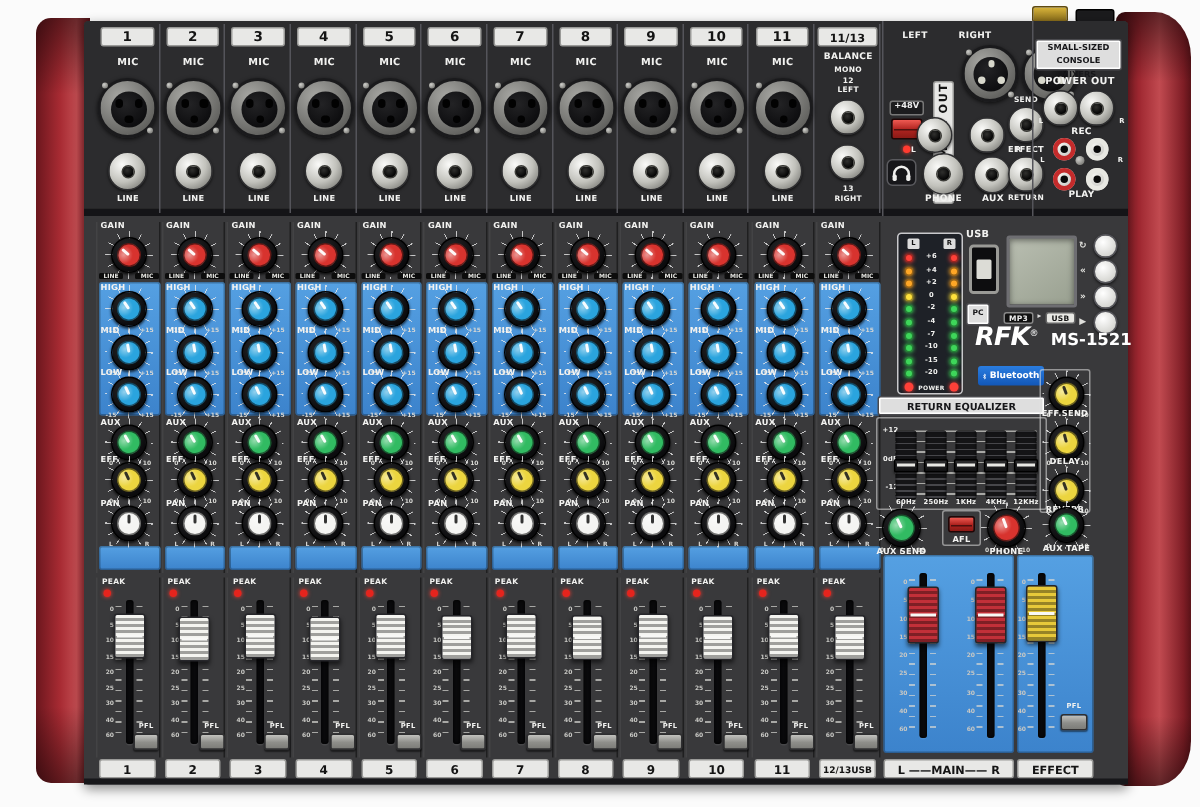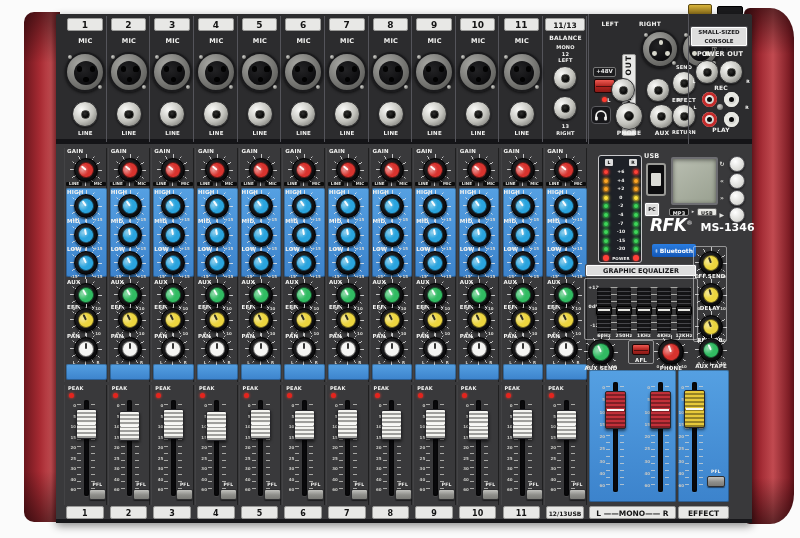--- a/index.html
+++ b/index.html
@@ -1338,29 +1338,29 @@
           <div class="btn-round" style="left: 149px; top: 8px; width: 16px; height: 16px;"></div>
           <div class="abs lbl" style="font-size: 6px; left: 137px; top: 30px; width: 10px; color: rgb(224, 224, 220);">«</div>
           <div class="btn-round" style="left: 149px; top: 25px; width: 16px; height: 16px;"></div>
           <div class="abs lbl" style="font-size: 6px; left: 137px; top: 47px; width: 10px; color: rgb(224, 224, 220);">»</div>
           <div class="btn-round" style="left: 149px; top: 42px; width: 16px; height: 16px;"></div>
           <div class="abs lbl" style="font-size: 6px; left: 137px; top: 64px; width: 10px; color: rgb(224, 224, 220);">▶</div>
           <div class="btn-round" style="left: 149px; top: 59px; width: 16px; height: 16px;"></div>
         </div>
       <div class="abs" style="left:70px;top:67px;width:104px;height:22px;white-space:nowrap">
         <span style="font-style:italic;font-weight:900;font-size:17px;color:#fff;letter-spacing:-.5px">RFK</span><span style="font-size:6px;color:#fff;vertical-align:super">®</span>
-        <span style="font-weight:700;font-size:11px;color:#fff;margin-left:3px">MS-1346</span>
+        <span style="font-weight:700;font-size:11px;color:#fff;margin-left:3px">MS-1521</span>
       </div>
       <div class="btbadge" style="left:72px;top:96px;width:44px;height:13px;font-size:6px">
         <svg width="6" height="10" viewBox="0 0 10 14">
           <path d="M5 1 L5 13 M5 1 L8.5 4 L1.5 10 M5 13 L8.5 10 L1.5 4" stroke="#fff" stroke-width="1.6" fill="none" stroke-linejoin="round"></path>
         </svg>
         <span>Bluetooth</span>
       </div>
-      <div class="badge-light" style="left:6px;top:117px;width:110px;height:11px;font-size:6.5px;line-height:1.7">GRAPHIC EQUALIZER</div>
+      <div class="badge-light" style="left:6px;top:117px;width:110px;height:11px;font-size:6.5px;line-height:1.7">RETURN EQUALIZER</div>
       <div class="outline-box" id="geqBox" style="left:4px;top:130px;width:114px;height:62px">
           <div class="tickcol" style="left: 12px; top: 8px; width: 94px; height: 46px;"></div>
           <div class="abs lbl" style="font-size: 4.5px; left: 0px; top: 7px; width: 14px; text-align: right;">+12</div>
           <div class="abs lbl" style="font-size: 4.5px; left: 0px; top: 26px; width: 14px; text-align: right;">0dB</div>
           <div class="abs lbl" style="font-size: 4.5px; left: 0px; top: 45px; width: 14px; text-align: right;">-12</div>
           <div class="geqslot" style="left: 12px; top: 8px; width: 14px; height: 46px;"></div>
           <div class="geqcap" style="left: 11px; top: 26.5px; width: 16px; height: 9px;">
             <div class="gmid"></div>
           </div>
           <div class="abs lbl" style="font-size: 4.5px; left: 9px; top: 55px; width: 20px;">60Hz</div>
@@ -1796,17 +1796,17 @@
         <div class="abs chip-box" style="left: 97.3px; top: 492px; width: 37.65px; height: 13px; font-size: 8px; line-height: 13px;">3</div>
         <div class="abs chip-box" style="left: 140.95px; top: 492px; width: 37.65px; height: 13px; font-size: 8px; line-height: 13px;">4</div>
         <div class="abs chip-box" style="left: 184.6px; top: 492px; width: 37.65px; height: 13px; font-size: 8px; line-height: 13px;">5</div>
         <div class="abs chip-box" style="left: 228.25px; top: 492px; width: 37.65px; height: 13px; font-size: 8px; line-height: 13px;">6</div>
         <div class="abs chip-box" style="left: 271.9px; top: 492px; width: 37.65px; height: 13px; font-size: 8px; line-height: 13px;">7</div>
         <div class="abs chip-box" style="left: 315.55px; top: 492px; width: 37.65px; height: 13px; font-size: 8px; line-height: 13px;">8</div>
         <div class="abs chip-box" style="left: 359.2px; top: 492px; width: 37.65px; height: 13px; font-size: 8px; line-height: 13px;">9</div>
         <div class="abs chip-box" style="left: 402.85px; top: 492px; width: 37.65px; height: 13px; font-size: 8px; line-height: 13px;">10</div>
         <div class="abs chip-box" style="left: 446.5px; top: 492px; width: 37.65px; height: 13px; font-size: 8px; line-height: 13px;">11</div>
         <div class="abs chip-box" style="left: 490.15px; top: 492px; width: 37.65px; height: 13px; font-size: 6px; line-height: 13px;">12/13USB</div>
-        <div class="abs chip-box" style="left: 533px; top: 492px; width: 87px; height: 13px; font-size: 7.5px; line-height: 13px;">L ——MONO—— R</div>
+        <div class="abs chip-box" style="left: 533px; top: 492px; width: 87px; height: 13px; font-size: 7.5px; line-height: 13px;">L ——MAIN—— R</div>
         <div class="abs chip-box" style="left: 622px; top: 492px; width: 51px; height: 13px; font-size: 7.5px; line-height: 13px;">EFFECT</div>
       </div>
   </div>
 </div>
 
 </body></html>

